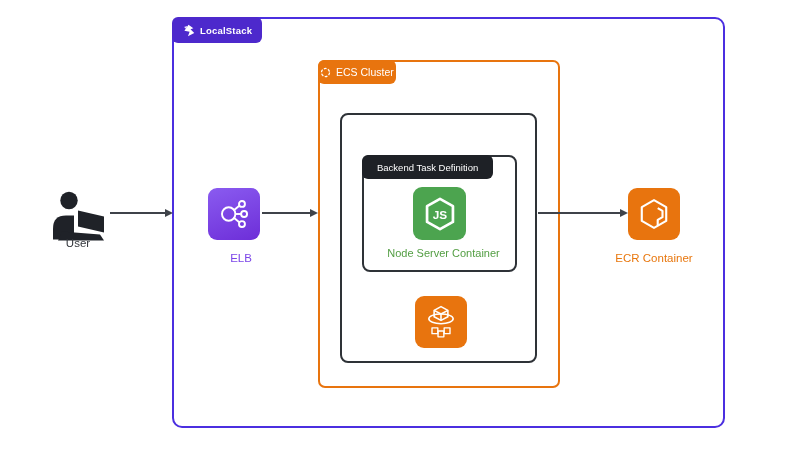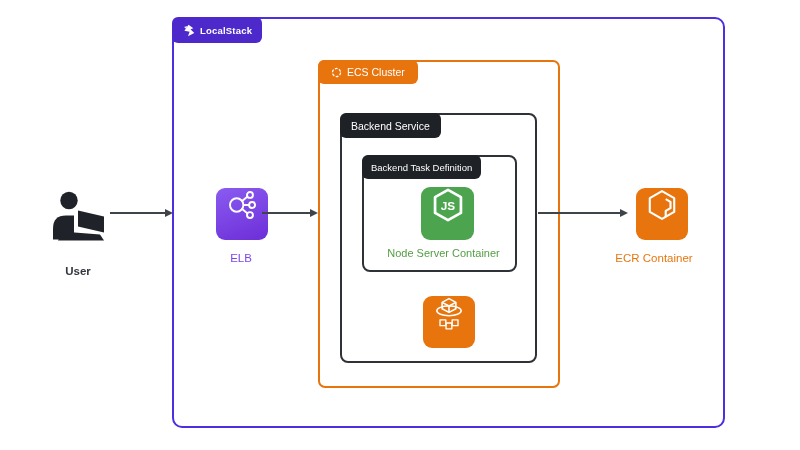--- a/index.html
+++ b/index.html
@@ -16,40 +16,40 @@
   .box-backend-service { left:340px; top:113px; width:197px; height:250px;
                          border:2px solid #2E3237; border-radius:8px; }
   .box-task-def { left:362px; top:155px; width:155px; height:117px;
                   border:2px solid #2E3237; border-radius:8px; }
 
   
   .tab { position:absolute; display:inline-flex; align-items:center; gap:5px;
          color:#fff; border-radius:6px; white-space:nowrap; z-index:5; }
   .tab-localstack { left:172px; top:17px; height:26px; padding:0 10px;
                     background:#4D29CC; font-size:9.5px; font-weight:bold; letter-spacing:.2px; }
-  .tab-ecs-cluster { left:318px; top:60px; height:24px; padding:0 13px;
+  .tab-ecs-cluster { left:318px; top:60px; height:24px; padding:0 2px;
                      background:#E8740E; font-size:10.5px; }
   .tab-backend-service { left:340px; top:113px; height:25px; padding:0 11px;
                          background:#1E2126; font-size:10.5px; }
-  .tab-task-def { left:362px; top:155px; height:24px; padding:0 9px;
+  .tab-task-def { left:362px; top:155px; height:24px; padding:0 15px;
                   background:#1E2126; font-size:9.5px; }
 
   
   .icon-sq { position:absolute; border-radius:9px; display:flex;
-             justify-content:center; z-index:4;margin-left:8px; }
+             align-items:center; justify-content:center; z-index:4; }
   .icon-elb { left:208px; top:188px; width:52px; height:52px;
               background:linear-gradient(160deg,#8A5BF0 0%,#6D2ED8 100%); }
   .icon-node { left:413px; top:187px; width:53px; height:53px; background:#4CA44F; }
   .icon-ecs { left:415px; top:296px; width:52px; height:52px; background:#E8740E; }
   .icon-ecr { left:628px; top:188px; width:52px; height:52px; background:#E8740E; }
   .icon-user { position:absolute; left:50px; top:189px; width:56px; height:55px; z-index:4; }
 
   
   .nlabel { position:absolute; text-align:center; font-size:11.5px; z-index:4; }
-  .nlabel-user { left:38px; top:265px; width:80px; color:#33363C;font-weight:bold; }
+  .nlabel-user { left:38px; top:237px; width:80px; color:#33363C; }
   .nlabel-elb { left:211px; top:252px; width:60px; color:#7B45E8; }
   .nlabel-node { left:362px; top:247px; width:155px; color:#539E43; font-size:11px;padding-left:8px; }
   .nlabel-ecr { left:602px; top:252px; width:104px; color:#E8770E; }
 
   
   .arrow { position:absolute; height:2px; background:#3F434A; top:212px; z-index:6; }
   .arrow::after { content:""; position:absolute; right:-7px; top:50%;
                   transform:translateY(-50%); width:0; height:0;
                   border-left:8px solid #3F434A;
                   border-top:4.5px solid transparent; border-bottom:4.5px solid transparent; }
@@ -77,23 +77,20 @@
   <div class="tab tab-ecs-cluster">
     <span style="display:inline-flex;">
       <svg width="11" height="11" viewBox="0 0 12 12">
         <circle cx="6" cy="6" r="4.4" fill="none" stroke="#ffffff" stroke-width="1.4" stroke-dasharray="3 1.6"></circle>
       </svg>
     </span>
     <span>ECS Cluster</span>
   </div>
 
   <div class="box box-backend-service"></div>
-  <div class="tab tab-backend-service">
-    <span>Backend Service</span>
-  </div>
 
   <div class="box box-task-def"></div>
   <div class="tab tab-task-def">
     <span>Backend Task Definition</span>
   </div>
 
   <div class="icon-user">
     <svg width="56" height="55" viewBox="0 0 56 52">
       <circle cx="19" cy="10" r="8.7" fill="#1F2228"></circle>
       <path d="M3 49 V38 Q3 25 16 25 H24 V49 Z" fill="#1F2228"></path>

